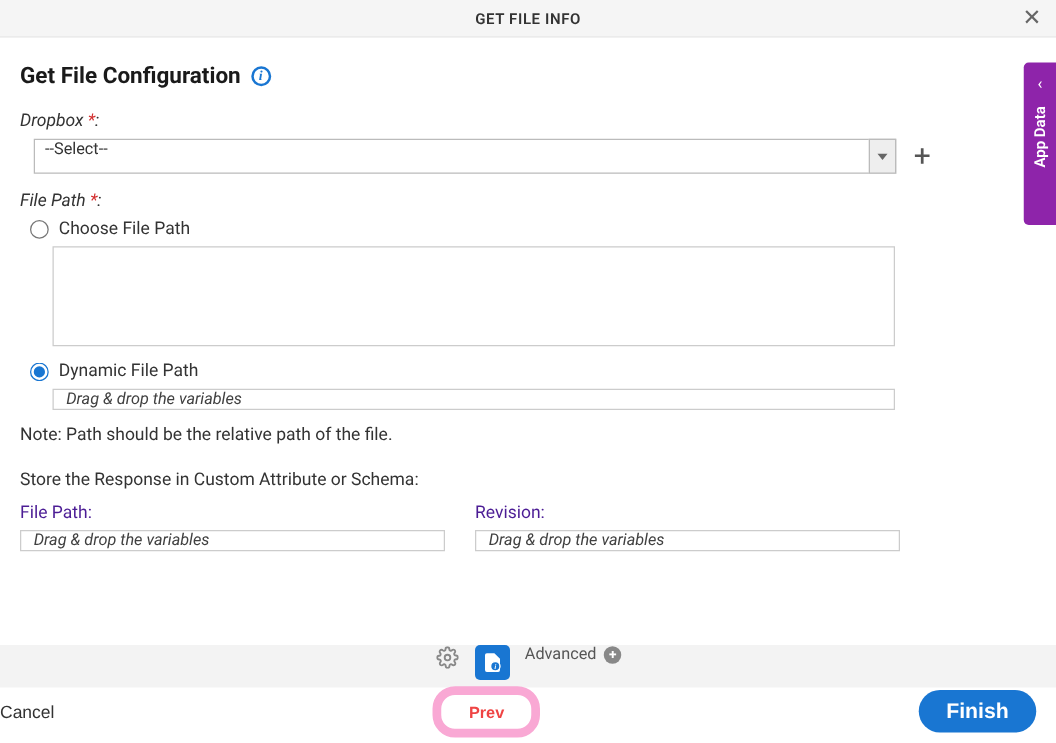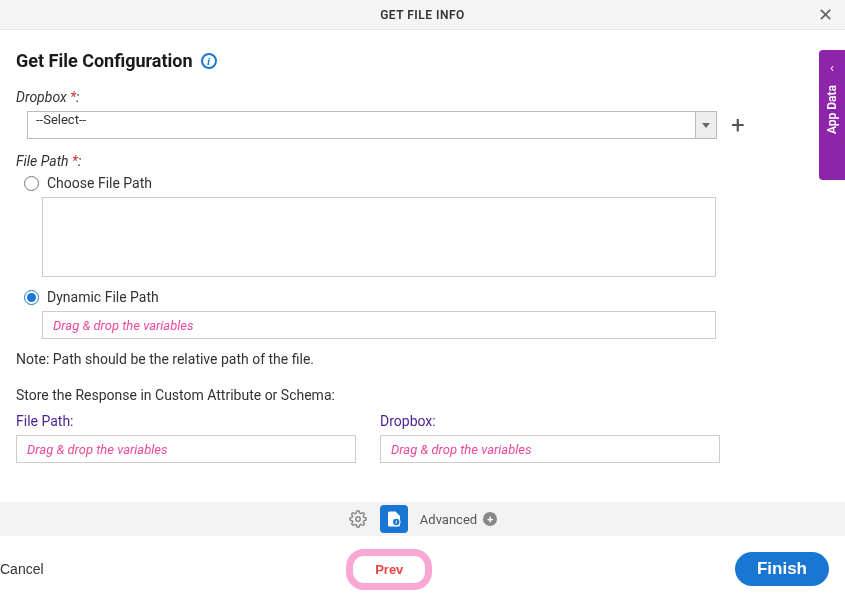--- a/index.html
+++ b/index.html
@@ -155,25 +155,25 @@
     }
     .file-path-box {
       margin-left: 26px;
       border: 1px solid #ccc;
       height: 80px;
       max-width: 674px;
       margin-bottom: 12px;
     }
     .text-input {
       border: 1px solid #ccc;
-      height: 28px;
+      height: 17px;
       padding: 0 10px;
       font-size: 13px;
       font-style: italic;
-      color: #ec4899;
+      color: #404040;
       display: flex;
       align-items: center;
       background: #fff;
     }
     .dynamic-input {
       margin-left: 26px;
       max-width: 674px;
       margin-bottom: 6px;
     }
     .note {
@@ -195,27 +195,27 @@
       max-width: 340px;
     }
     .col-label {
       font-size: 14px;
       color: #4c1d95;
       margin-bottom: 6px;
       display: block;
     }
     .bottom-bar {
       position: absolute;
-      bottom: 58px;
+      bottom: 44px;
       left: 0;
       right: 0;
       background: #f3f3f3;
       height: 34px;
       display: flex;
-      align-items: center;
+      align-items: flex-start;
       justify-content: center;
       gap: 12px;
     }
     .gear-icon {
       width: 20px;
       height: 20px;
       color: #888;
       display: flex;
       align-items: center;
       justify-content: center;
@@ -368,21 +368,21 @@
   <div class="note">Note: Path should be the relative path of the file.</div>
 
   <div class="section-label">Store the Response in Custom Attribute or Schema:</div>
 
   <div class="two-col">
     <div class="col">
       <label class="col-label">File Path:</label>
       <div class="text-input">Drag &amp; drop the variables</div>
     </div>
     <div class="col">
-      <label class="col-label">Dropbox:</label>
+      <label class="col-label">Revision:</label>
       <div class="text-input">Drag &amp; drop the variables</div>
     </div>
   </div>
 </div>
 
 <div class="bottom-bar">
   <span class="gear-icon">
     <svg width="18" height="18" viewBox="0 0 24 24" fill="none" stroke="#888" stroke-width="2">
       <circle cx="12" cy="12" r="3"></circle>
       <path d="M19.4 15a1.65 1.65 0 0 0 .33 1.82l.06.06a2 2 0 1 1-2.83 2.83l-.06-.06a1.65 1.65 0 0 0-1.82-.33 1.65 1.65 0 0 0-1 1.51V21a2 2 0 1 1-4 0v-.09a1.65 1.65 0 0 0-1-1.51 1.65 1.65 0 0 0-1.82.33l-.06.06a2 2 0 1 1-2.83-2.83l.06-.06a1.65 1.65 0 0 0 .33-1.82 1.65 1.65 0 0 0-1.51-1H3a2 2 0 1 1 0-4h.09a1.65 1.65 0 0 0 1.51-1 1.65 1.65 0 0 0-.33-1.82l-.06-.06a2 2 0 1 1 2.83-2.83l.06.06a1.65 1.65 0 0 0 1.82.33h0a1.65 1.65 0 0 0 1-1.51V3a2 2 0 1 1 4 0v.09a1.65 1.65 0 0 0 1 1.51h0a1.65 1.65 0 0 0 1.82-.33l.06-.06a2 2 0 1 1 2.83 2.83l-.06.06a1.65 1.65 0 0 0-.33 1.82v0a1.65 1.65 0 0 0 1.51 1H21a2 2 0 1 1 0 4h-.09a1.65 1.65 0 0 0-1.51 1z"></path>

